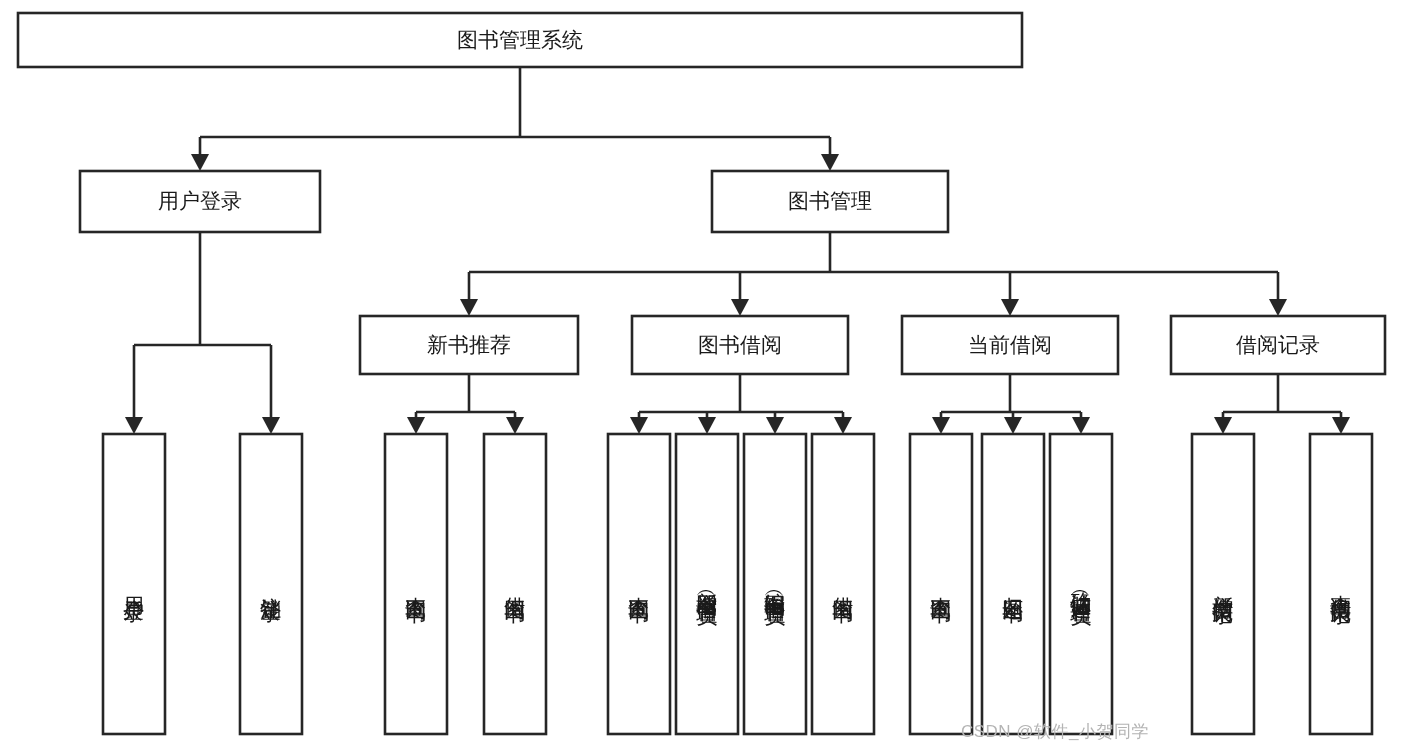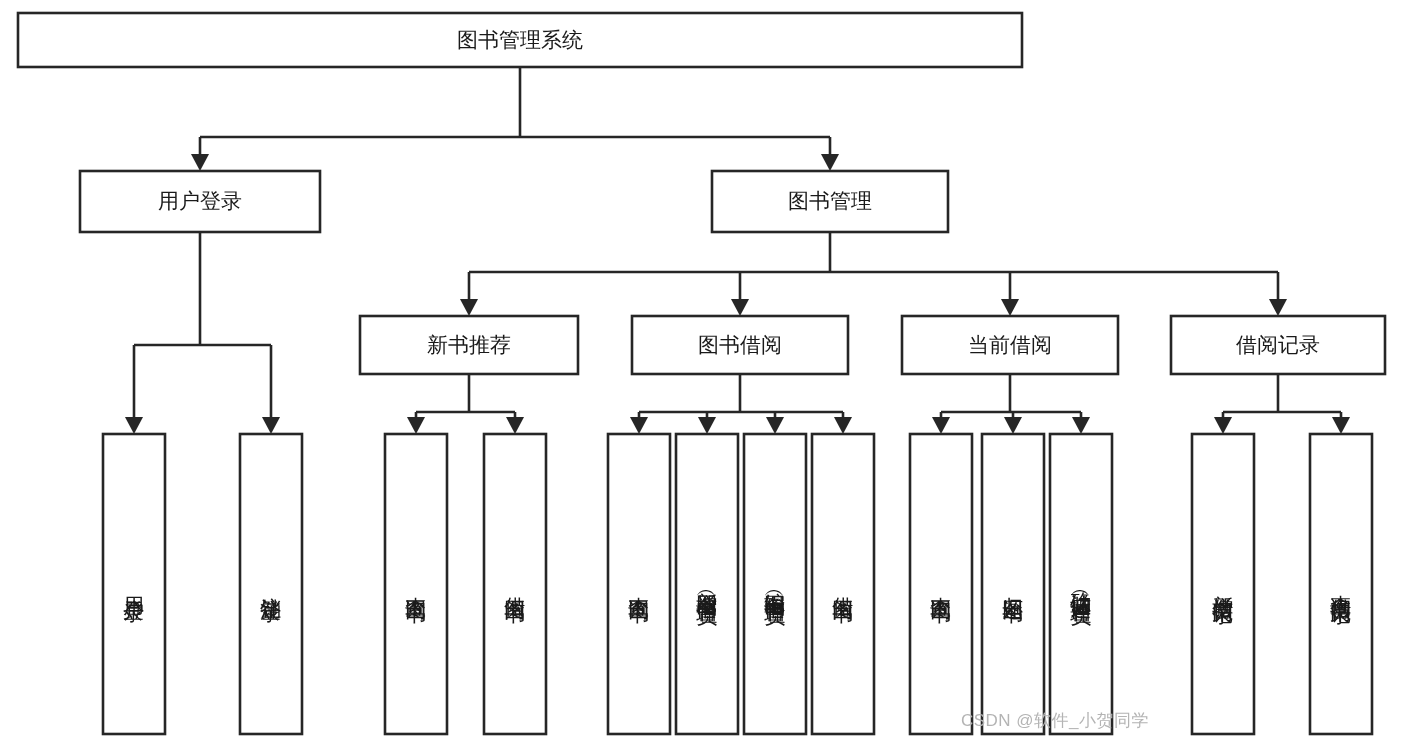--- a/index.html
+++ b/index.html
@@ -45,21 +45,21 @@
   .node-label-h {
     font-family: "Liberation Sans", "DejaVu Sans", sans-serif;
     font-size: 21px;
     fill: #1a1a1a;
     text-anchor: middle;
     dominant-baseline: middle;
   }
   .watermark {
     position: absolute;
     right: 10px;
-    bottom: 15px;
+    bottom: 4px;
     font-family: "Liberation Sans", "DejaVu Sans", sans-serif;
     font-size: 17px;
     color: #b4b4b4;
     letter-spacing: 0.5px;
     white-space: nowrap;
     pointer-events: none;
   }
   .vlabel-wrap {
     position: absolute;
     display: flex;

